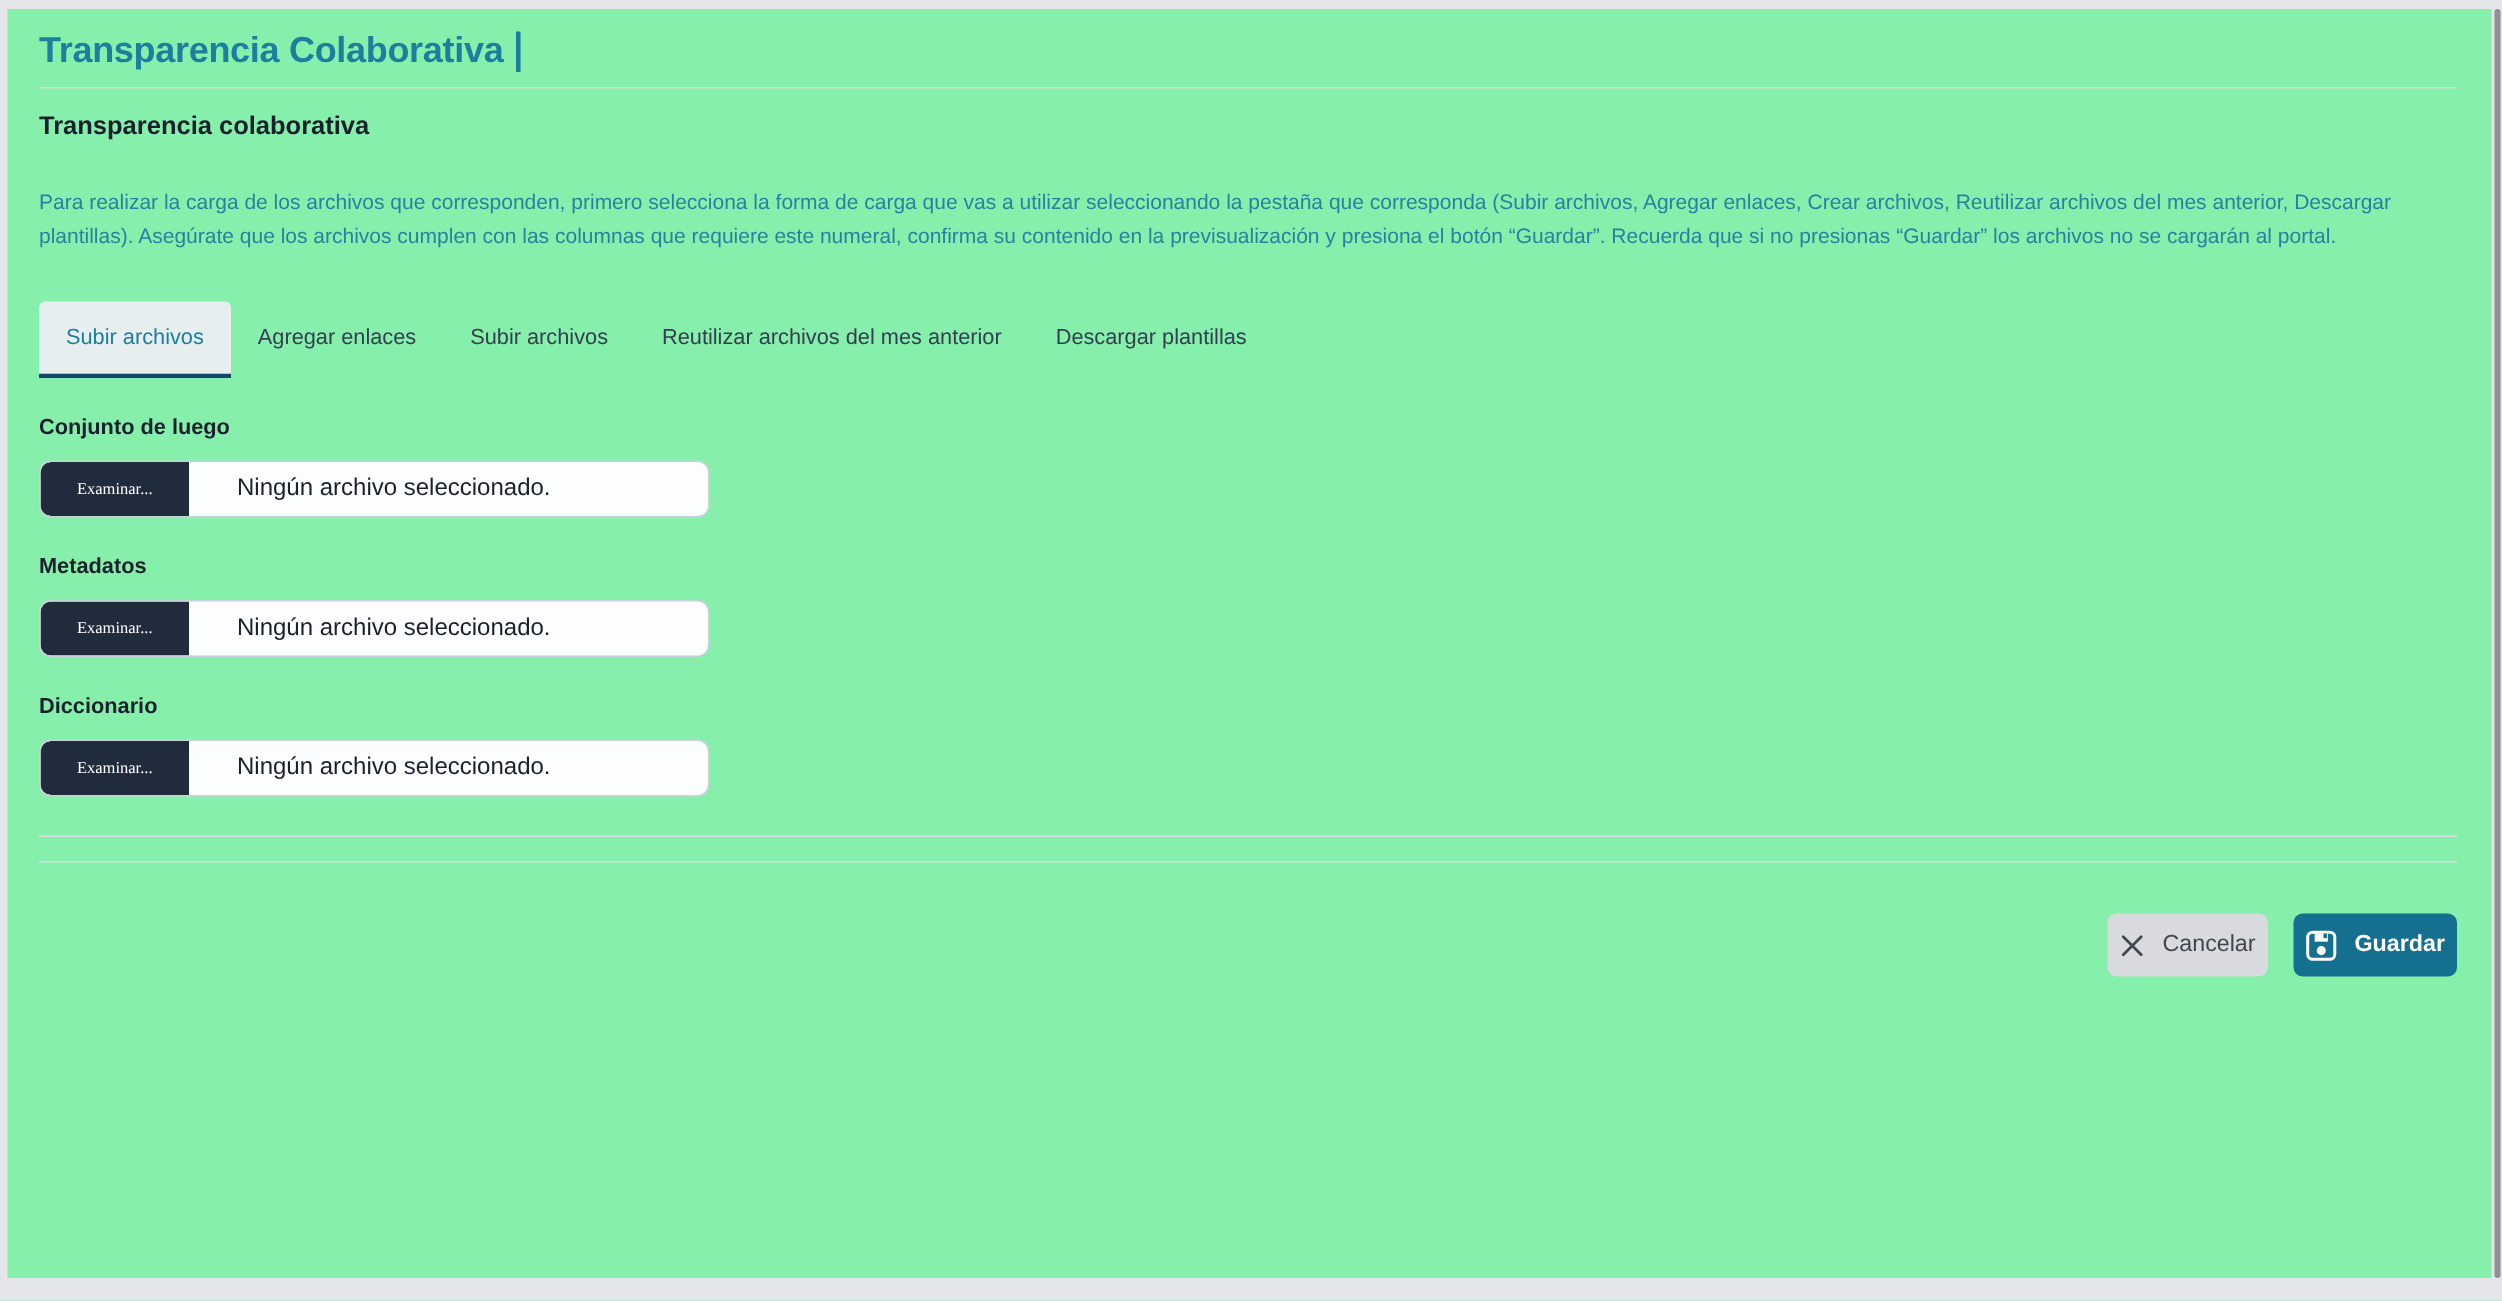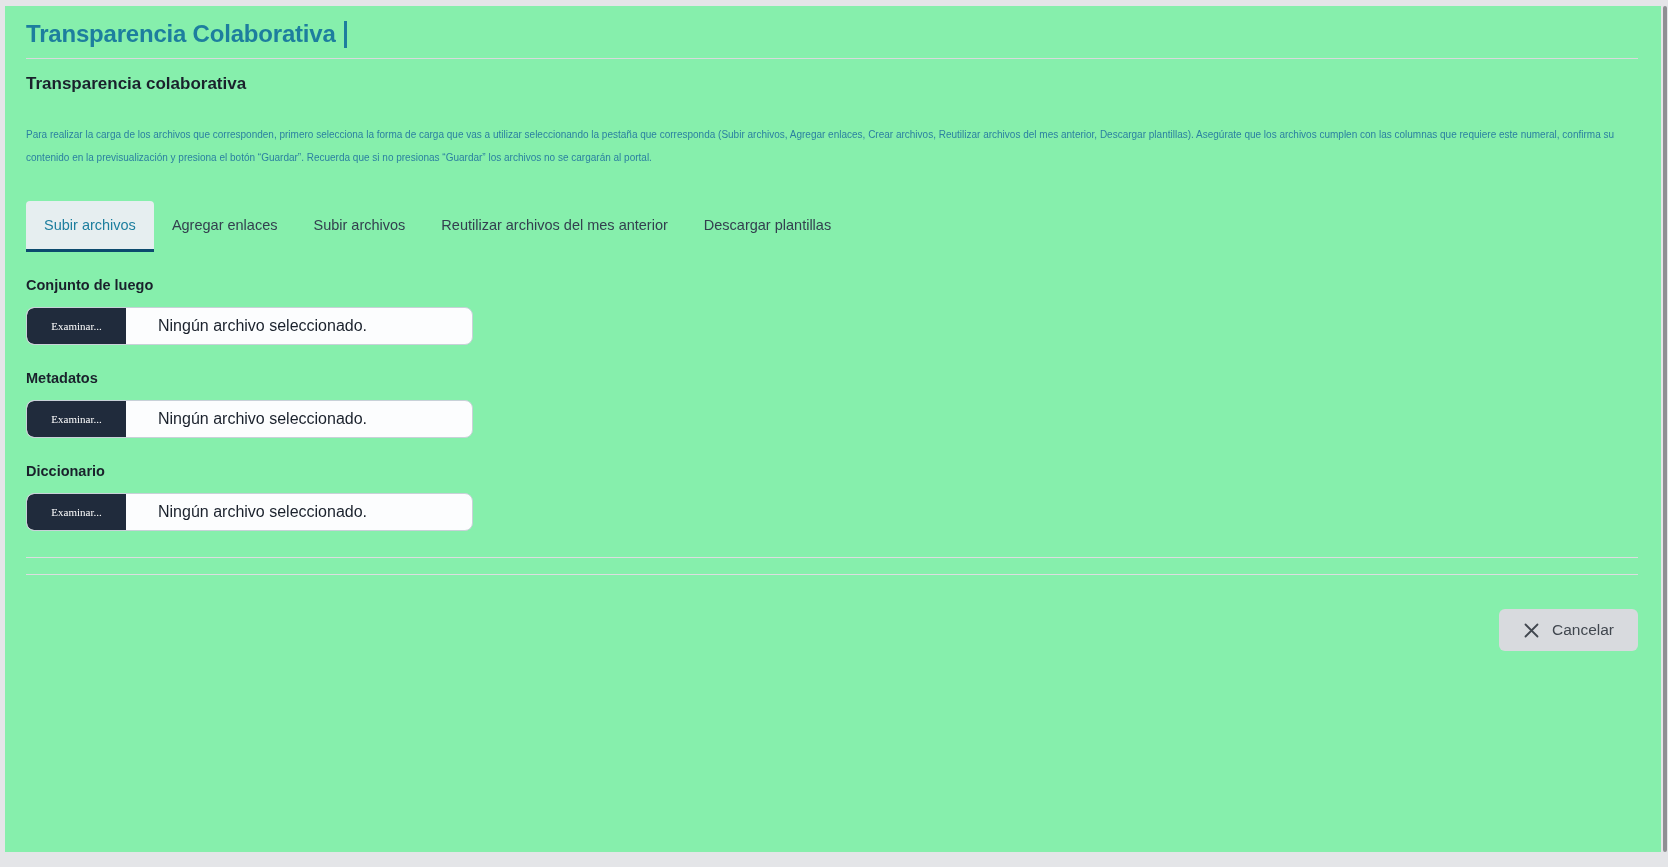--- a/index.html
+++ b/index.html
@@ -28,21 +28,21 @@
     display:inline-block; width:3px; height:27px; background:#1d7e9e;
     margin-left:8px;
   }
   .title-divider { border:none; border-top:1px solid #d8dadc; margin-top:10px; }
   
   .section-title {
     margin-top:14px; color:#1a212c; font-size:17px; font-weight:bold; line-height:22px;
   }
   
   .intro {
-    margin-top:28px; color:#2b80a0; font-size:10px; line-height:23px; max-width:1618px;
+    margin-top:28px; color:#2b80a0; font-size:14px; line-height:23px; max-width:1618px;
   }
   
   .tabs { margin-top:32px; display:flex; align-items:flex-end; }
   .tab {
     padding:14px 18px; font-size:14.5px; line-height:20px; color:#33404f;
     cursor:pointer; border-bottom:3px solid transparent; white-space:nowrap;
   }
   .tab.active {
     background:#e6eef0; color:#1d7e9e; border-bottom:3px solid #0c4a6e;
     border-radius:4px 4px 0 0;
@@ -79,21 +79,21 @@
   .footer-note {
     margin-top:18px; margin-left:auto; margin-right:150px;
     width:fit-content; color:#2b80a0; font-size:15.5px; line-height:23.5px;
     white-space:pre-line;
   }
   .footer-buttons {
     margin-top:34px; display:flex; justify-content:flex-end; gap:17px;
   }
   .btn {
     display:inline-flex; align-items:center; gap:12px;
-    height:42px; padding:0 24px; border:none; border-radius:6px;
+    height:42px; padding:0 8px; border:none; border-radius:6px;
     font-size:15.5px; cursor:pointer;
     font-family:"Liberation Sans","DejaVu Sans",sans-serif;
   }
   .btn-cancel { background:#d8dade; color:#41474f; }
   .btn-save  { background:#156f8e; color:#ffffff; font-weight:bold; }
   .icon { display:inline-flex; align-items:center; }
 </style>
 </head>
 <body>
 
@@ -142,17 +142,28 @@
 
   <div class="footer-buttons">
     <button class="btn btn-cancel">
       <span class="icon">
         <svg width="17" height="17" viewBox="0 0 17 17">
           <path d="M2.5 2.5 L14.5 14.5 M14.5 2.5 L2.5 14.5" stroke="#41474f" stroke-width="1.8" stroke-linecap="round"></path>
         </svg>
       </span>
       <span>Cancelar</span>
     </button>
+    <button class="btn btn-save">
+      <span class="icon">
+        <svg width="21" height="21" viewBox="0 0 20 20">
+          <rect x="1.4" y="1.4" width="17.2" height="17.2" rx="3.2" fill="none" stroke="#ffffff" stroke-width="1.9"></rect>
+          <rect x="5.8" y="2.2" width="8.4" height="5.2" fill="#ffffff"></rect>
+          <rect x="11.4" y="2.2" width="2.2" height="3" fill="#156f8e"></rect>
+          <circle cx="10" cy="13.1" r="2.9" fill="#ffffff"></circle>
+        </svg>
+      </span>
+      <span>Guardar</span>
+    </button>
   </div>
 
 </div>
 
 <div class="scrollbar-track"></div>
 
 </body></html>

